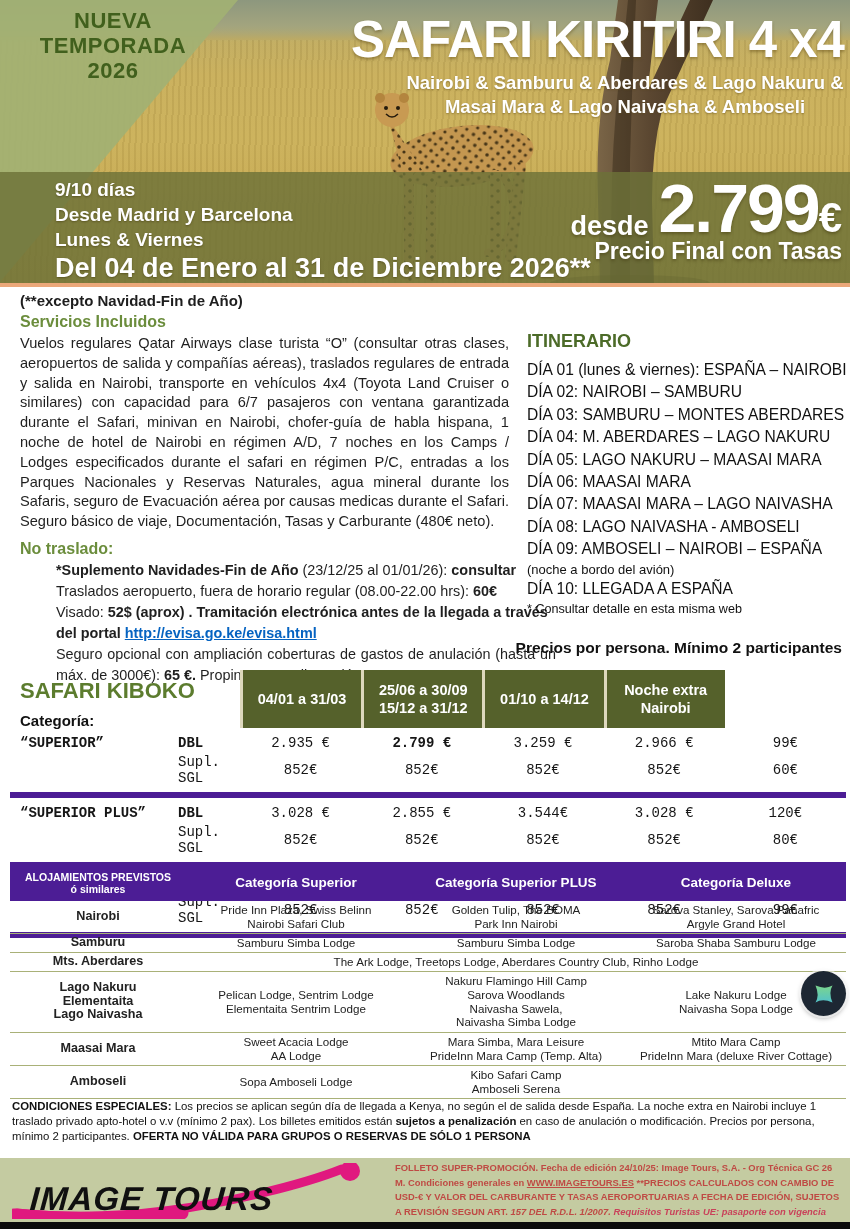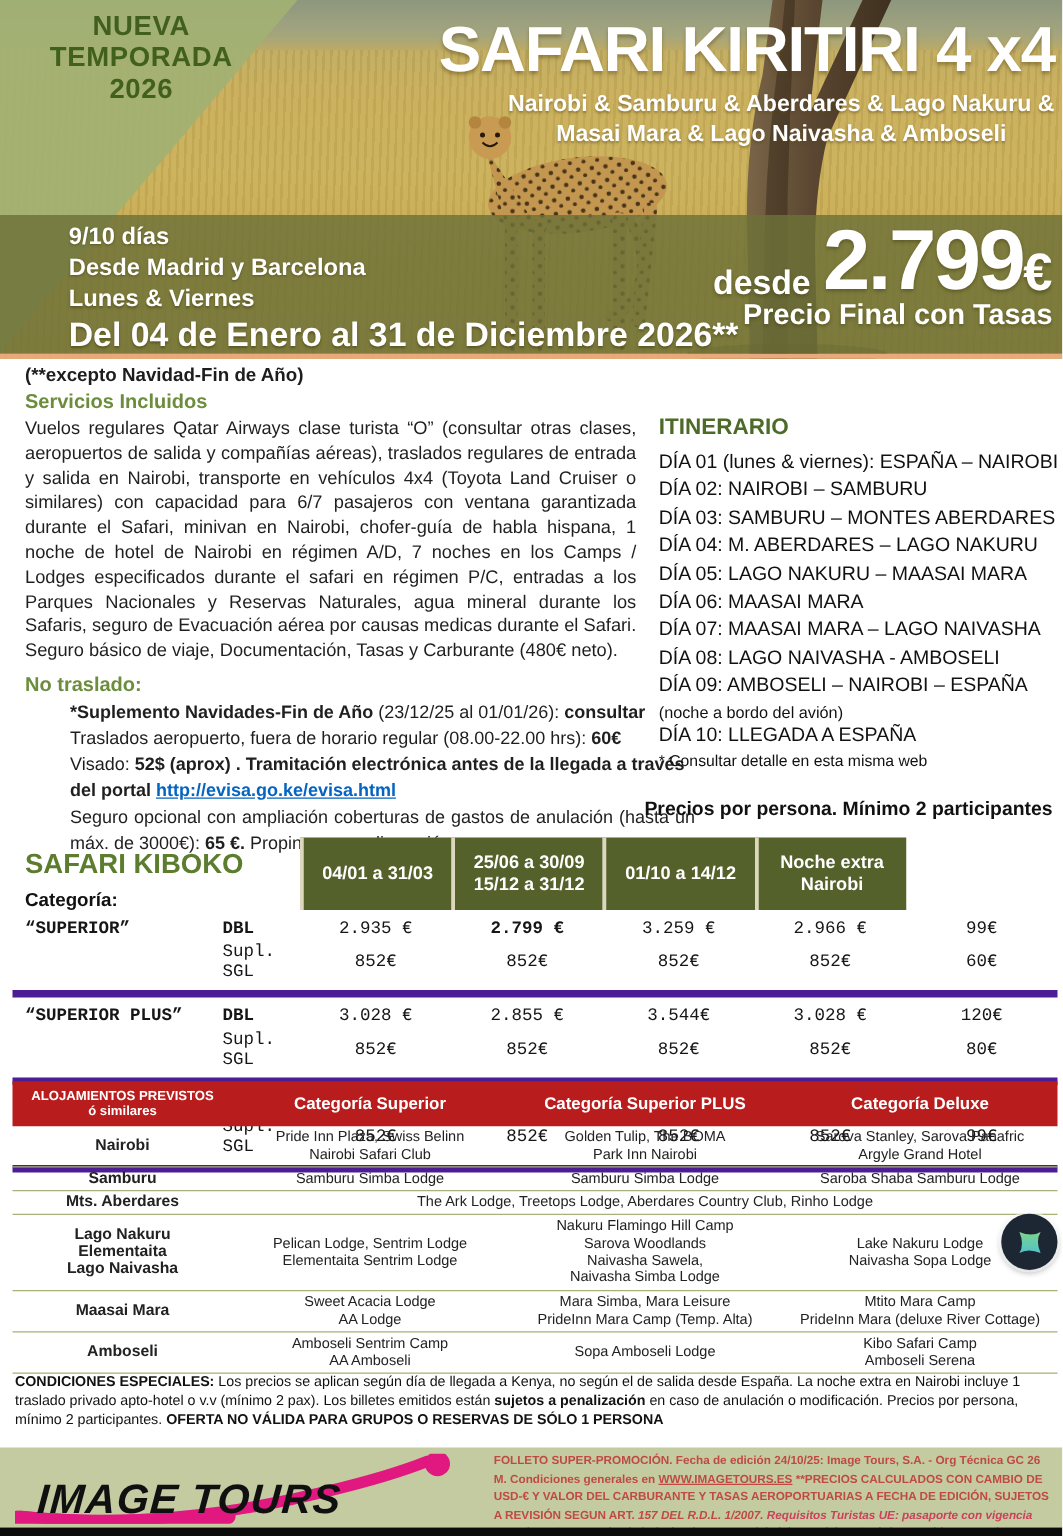--- a/index.html
+++ b/index.html
@@ -72,21 +72,21 @@
   .pt-row{display:grid;grid-template-columns:142px 88px repeat(5,121.2px);align-items:center;}
   .pt-row > div{text-align:center;font-size:14px;color:#161616;padding:1.5px 0;}
   .pt-cat{grid-row:1 / span 2;text-align:left !important;font-weight:bold;font-size:15px;
         align-self:center;padding-left:10px !important;}
   .pt-sub{text-align:left !important;padding-left:26px !important;}
   .pt-big{font-weight:bold;font-size:17px;}
 
   
   .htable{left:10px;top:865px;width:836px;font-size:11.6px;}
   .ht-row{display:grid;grid-template-columns:176px 220px 220px 220px;border-bottom:1px solid #a9b178;}
-  .ht-head{background:#b91c1c;color:#fff;border-bottom:none;}
+  .ht-head{background:#4c1d95;color:#fff;border-bottom:none;}
   .ht-cell{display:flex;align-items:center;justify-content:center;text-align:center;
         line-height:13.8px;padding:2px 4px;box-sizing:border-box;}
   .ht-head .ht-cell{font-weight:bold;font-size:13.5px;height:36px;}
   .ht-head .ht-c0{font-size:10.5px;line-height:12px;}
   .ht-dest{font-weight:bold;font-size:12.6px;}
   .ht-span{grid-column:2 / 5;}
 
   
   .conds{left:12px;top:1099px;width:828px;font-size:11.4px;line-height:14.9px;color:#111;}
 
@@ -336,22 +336,20 @@
       <div class="ht-cell ht-dest">Maasai Mara</div>
       <div class="ht-cell pre">Sweet Acacia Lodge
 AA Lodge</div>
       <div class="ht-cell pre">Mara Simba, Mara Leisure
 PrideInn Mara Camp (Temp. Alta)</div>
       <div class="ht-cell pre">Mtito Mara Camp
 PrideInn Mara (deluxe River Cottage)</div>
     </div>
     <div class="ht-row" style="min-height:32px;">
       <div class="ht-cell ht-dest">Amboseli</div>
-      <div class="ht-cell pre">Amboseli Sentrim Camp
-AA Amboseli</div>
       <div class="ht-cell pre">Sopa Amboseli Lodge</div>
       <div class="ht-cell pre">Kibo Safari Camp
 Amboseli Serena</div>
     </div>
   </div>
 
   <div class="abs conds">
     <span class="b">CONDICIONES ESPECIALES:</span><span> Los precios se aplican según día de llegada a Kenya, no según el de salida desde España. La noche extra en Nairobi incluye 1 traslado privado apto-hotel o v.v (mínimo 2 pax). Los billetes emitidos están </span><span class="b">sujetos a penalización</span><span> en caso de anulación o modificación. Precios por persona, mínimo 2 participantes. </span><span class="b">OFERTA NO VÁLIDA PARA GRUPOS O RESERVAS DE SÓLO 1 PERSONA</span>
   </div>
 

